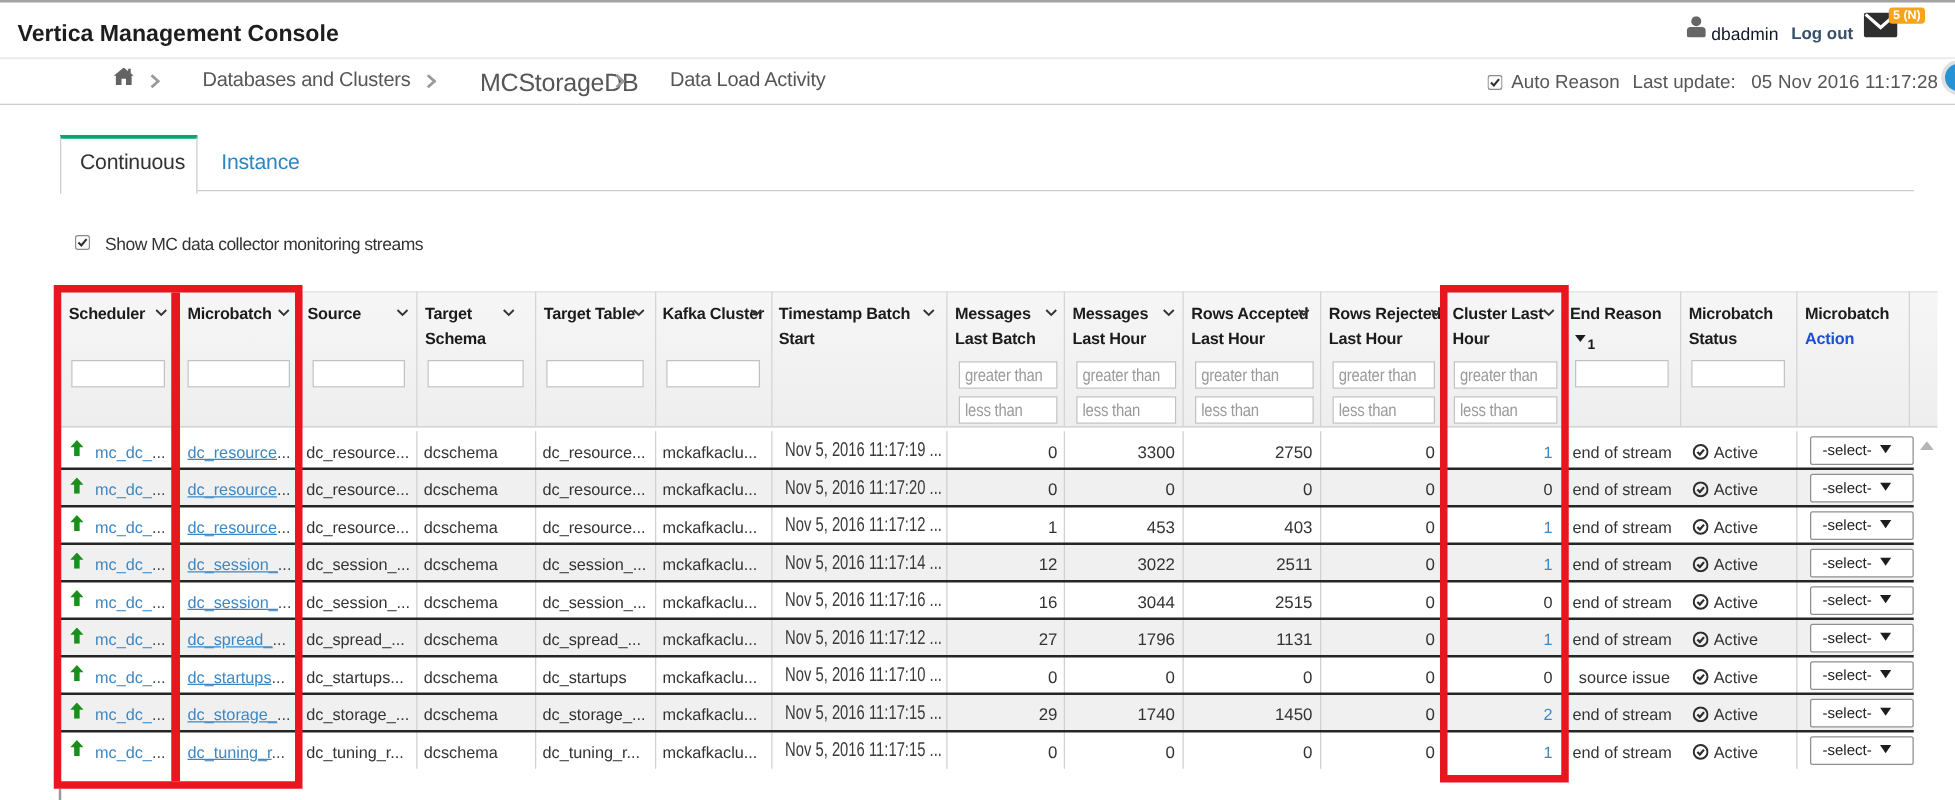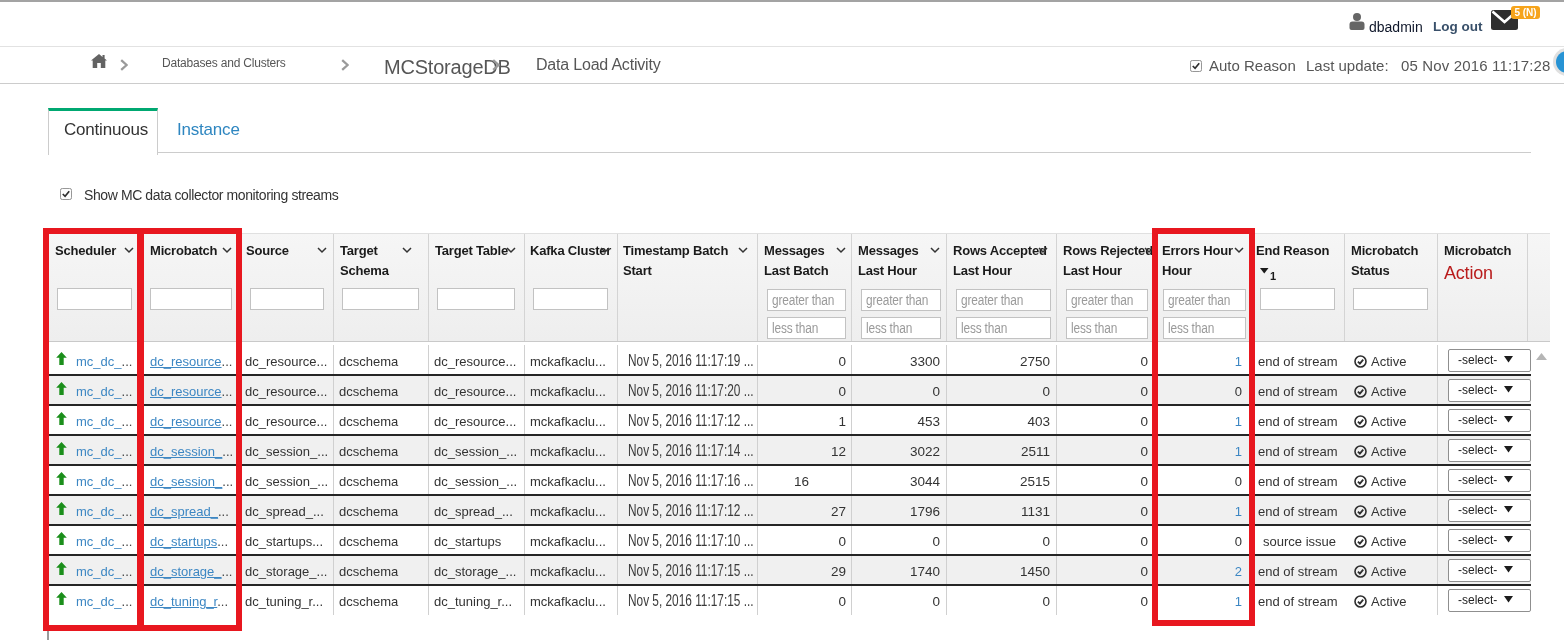--- a/index.html
+++ b/index.html
@@ -1,34 +1,35 @@
 <!DOCTYPE html>
 <html><head><meta charset="utf-8"><style>html,body{margin:0;padding:0;background:#fff}*{box-sizing:content-box}body{font-family:"Liberation Sans",sans-serif;}#wrap{position:relative;width:1564px;height:640px;overflow:hidden;background:#fff}</style></head><body>
 <div id="wrap">
     <div style="position:absolute;left:0;top:0;width:1564px;height:2px;background:#a3a3a3"></div>
+    <div style="position:absolute;left:14px;top:16px;font-size:18.5px;font-weight:bold;color:#1d1d1d">Vertica Management Console</div>
     <div style="position:absolute;left:0;top:46px;width:1564px;height:1px;background:#e2e2e2"></div>
     <svg style="position:absolute;left:1349px;top:13px" width="16" height="17" viewBox="0 0 16 17">
       <circle cx="8" cy="4" r="4" fill="#666"></circle>
       <path d="M3.5 8.5 L12.5 8.5 Q15.5 8.5 15.5 11.5 L15.5 15 Q15.5 17 13.5 17 L2.5 17 Q0.5 17 0.5 15 L0.5 11.5 Q0.5 8.5 3.5 8.5 Z" fill="#666"></path>
     </svg>
     <div style="position:absolute;left:1369px;top:19px;font-size:14px;color:#0f172a">dbadmin</div>
     <div style="position:absolute;left:1433px;top:19px;font-size:13.5px;font-weight:bold;color:#39506a">Log out</div>
     <svg style="position:absolute;left:1491px;top:10px" width="27" height="20" viewBox="0 0 27 20">
       <rect x="0" y="0" width="27" height="20" rx="2.5" fill="#2e2e2e"></rect>
       <path d="M1.5 1.5 L13.5 12 L25.5 1.5" fill="none" stroke="#fff" stroke-width="2.6"></path>
     </svg>
     <div style="position:absolute;left:1511px;top:6px;width:29px;height:13px;background:#f6a41c;border-radius:3px;color:#fff;font-size:10px;font-weight:bold;text-align:center;line-height:13px">5 (N)</div>
     <div style="position:absolute;left:0;top:83px;width:1564px;height:1px;background:#cccccc"></div>
     <svg style="position:absolute;left:91px;top:54px" width="16" height="14" viewBox="0 0 16 14">
       <path d="M8 0 L11.5 2.9 L11.5 1 L13.6 1 L13.6 4.6 L16 6.6 L14.3 6.6 L14.3 14 L9.8 14 L9.8 9 L6.2 9 L6.2 14 L1.7 14 L1.7 6.6 L0 6.6 Z" fill="#636363"></path>
     </svg>
     <svg style="position:absolute;left:120px;top:59px" width="8" height="12" viewBox="0 0 8 12">
       <path d="M1.2 1.2 L6.6 6 L1.2 10.8" fill="none" stroke="#9a9a9a" stroke-width="2.3"></path>
     </svg>
-    <div style="position:absolute;left:162px;top:56px;font-size:12px;color:#565656;letter-spacing:-0.2px">Databases and Clusters</div>
+    <div style="position:absolute;left:162px;top:56px;font-size:16px;color:#565656;letter-spacing:-0.2px">Databases and Clusters</div>
     <svg style="position:absolute;left:341px;top:59px" width="8" height="12" viewBox="0 0 8 12">
       <path d="M1.2 1.2 L6.6 6 L1.2 10.8" fill="none" stroke="#9a9a9a" stroke-width="2.3"></path>
     </svg>
     <div style="position:absolute;left:384px;top:56px;font-size:20px;color:#565656;letter-spacing:-0.2px">MCStorageDB</div>
     <svg style="position:absolute;left:492px;top:59px" width="8" height="12" viewBox="0 0 8 12">
       <path d="M1.2 1.2 L6.6 6 L1.2 10.8" fill="none" stroke="#9a9a9a" stroke-width="2.3"></path>
     </svg>
     <div style="position:absolute;left:536px;top:56px;font-size:16px;color:#565656;letter-spacing:-0.2px">Data Load Activity</div>
     <svg style="position:absolute;left:1190px;top:60px" width="12" height="12" viewBox="0 0 13 13">
       <rect x="0.5" y="0.5" width="12" height="12" rx="2" fill="#fdfdfd" stroke="#8a8a8a"></rect>
@@ -119,38 +120,38 @@
     </svg>
     <div style="position:absolute;left:956px;top:289px;width:89px;background:#fff;border:1px solid #c2c2c2;height:20px;color:#9a9a9a;line-height:20px;padding-left:4px;overflow:hidden;white-space:nowrap"><span style="display:inline-block;font-size:14px;transform:scaleX(0.85);transform-origin:0 0;letter-spacing:-0.2px">greater than</span></div>
     <div style="position:absolute;left:956px;top:317px;width:89px;background:#fff;border:1px solid #c2c2c2;height:20px;color:#9a9a9a;line-height:20px;padding-left:4px;overflow:hidden;white-space:nowrap"><span style="display:inline-block;font-size:14px;transform:scaleX(0.85);transform-origin:0 0;letter-spacing:-0.2px">less than</span></div>
     <div style="position:absolute;left:1063px;top:243px;font-size:13px;font-weight:bold;color:#1b1b1b;letter-spacing:-0.2px;white-space:nowrap">Rows Rejected</div>
     <div style="position:absolute;left:1063px;top:263px;font-size:13px;font-weight:bold;color:#1b1b1b;letter-spacing:-0.2px;white-space:nowrap">Last Hour</div>
     <svg style="position:absolute;left:1144px;top:247px" width="10" height="7" viewBox="0 0 10 7">
       <path d="M1 1 L5.0 5 L9 1" fill="none" stroke="#333" stroke-width="1.5"></path>
     </svg>
     <div style="position:absolute;left:1066px;top:289px;width:76px;background:#fff;border:1px solid #c2c2c2;height:20px;color:#9a9a9a;line-height:20px;padding-left:4px;overflow:hidden;white-space:nowrap"><span style="display:inline-block;font-size:14px;transform:scaleX(0.85);transform-origin:0 0;letter-spacing:-0.2px">greater than</span></div>
     <div style="position:absolute;left:1066px;top:317px;width:76px;background:#fff;border:1px solid #c2c2c2;height:20px;color:#9a9a9a;line-height:20px;padding-left:4px;overflow:hidden;white-space:nowrap"><span style="display:inline-block;font-size:14px;transform:scaleX(0.85);transform-origin:0 0;letter-spacing:-0.2px">less than</span></div>
-    <div style="position:absolute;left:1162px;top:243px;font-size:13px;font-weight:bold;color:#1b1b1b;letter-spacing:-0.2px;white-space:nowrap">Errors Hour</div>
+    <div style="position:absolute;left:1162px;top:243px;font-size:13px;font-weight:bold;color:#1b1b1b;letter-spacing:-0.2px;white-space:nowrap">Cluster Last</div>
     <div style="position:absolute;left:1162px;top:263px;font-size:13px;font-weight:bold;color:#1b1b1b;letter-spacing:-0.2px;white-space:nowrap">Hour</div>
     <svg style="position:absolute;left:1234px;top:247px" width="10" height="7" viewBox="0 0 10 7">
       <path d="M1 1 L5.0 5 L9 1" fill="none" stroke="#333" stroke-width="1.5"></path>
     </svg>
     <div style="position:absolute;left:1163px;top:289px;width:77px;background:#fff;border:1px solid #c2c2c2;height:20px;color:#9a9a9a;line-height:20px;padding-left:4px;overflow:hidden;white-space:nowrap"><span style="display:inline-block;font-size:14px;transform:scaleX(0.85);transform-origin:0 0;letter-spacing:-0.2px">greater than</span></div>
     <div style="position:absolute;left:1163px;top:317px;width:77px;background:#fff;border:1px solid #c2c2c2;height:20px;color:#9a9a9a;line-height:20px;padding-left:4px;overflow:hidden;white-space:nowrap"><span style="display:inline-block;font-size:14px;transform:scaleX(0.85);transform-origin:0 0;letter-spacing:-0.2px">less than</span></div>
     <div style="position:absolute;left:1256px;top:243px;font-size:13px;font-weight:bold;color:#1b1b1b;letter-spacing:-0.2px;white-space:nowrap">End Reason</div>
     <svg style="position:absolute;left:1260px;top:266px" width="24" height="14" viewBox="0 0 24 14">
       <path d="M0 2 L8.5 2 L4.25 7.5 Z" fill="#1b1b1b"></path>
       <text x="10" y="13.5" font-size="11" font-weight="bold" fill="#1b1b1b">1</text>
     </svg>
     <div style="position:absolute;left:1260px;top:288px;width:73px;background:#fff;border:1px solid #c2c2c2;height:20px"></div>
     <div style="position:absolute;left:1351px;top:243px;font-size:13px;font-weight:bold;color:#1b1b1b;letter-spacing:-0.2px;white-space:nowrap">Microbatch</div>
     <div style="position:absolute;left:1351px;top:263px;font-size:13px;font-weight:bold;color:#1b1b1b;letter-spacing:-0.2px;white-space:nowrap">Status</div>
     <div style="position:absolute;left:1353px;top:288px;width:73px;background:#fff;border:1px solid #c2c2c2;height:20px"></div>
     <div style="position:absolute;left:1444px;top:243px;font-size:13px;font-weight:bold;color:#1b1b1b;letter-spacing:-0.2px;white-space:nowrap">Microbatch</div>
-    <div style="position:absolute;left:1444px;top:263px;font-size:18px;font-weight:normal;color:#b91c1c;letter-spacing:-0.2px;white-space:nowrap">Action</div>
+    <div style="position:absolute;left:1444px;top:263px;font-size:13px;font-weight:bold;color:#1d4ed8;letter-spacing:-0.2px;white-space:nowrap">Action</div>
     <svg style="position:absolute;left:738px;top:247px" width="10" height="7" viewBox="0 0 10 7">
       <path d="M1 1 L5.0 5 L9 1" fill="none" stroke="#333" stroke-width="1.5"></path>
     </svg>
     <div style="position:absolute;left:48px;top:345px;width:1483px;height:30px;background:#ffffff"></div>
     <div style="position:absolute;left:48px;top:375px;width:1483px;height:30px;background:#f0f0f0"></div>
     <div style="position:absolute;left:48px;top:405px;width:1483px;height:30px;background:#ffffff"></div>
     <div style="position:absolute;left:48px;top:435px;width:1483px;height:30px;background:#f0f0f0"></div>
     <div style="position:absolute;left:48px;top:465px;width:1483px;height:30px;background:#ffffff"></div>
     <div style="position:absolute;left:48px;top:495px;width:1483px;height:30px;background:#f0f0f0"></div>
     <div style="position:absolute;left:48px;top:525px;width:1483px;height:30px;background:#ffffff"></div>
@@ -277,21 +278,21 @@
     <svg style="position:absolute;left:56px;top:472px" width="11" height="13" viewBox="0 0 11 13">
       <path d="M5.5 0 L10.8 5.8 L7.7 5.8 L7.7 13 L3.3 13 L3.3 5.8 L0.2 5.8 Z" fill="#1b8f1b"></path>
     </svg>
     <div style="position:absolute;left:76px;top:474px;font-size:13px;color:#333;white-space:nowrap;color:#3d87c3">mc_dc_<span style="color:#444">...</span></div>
     <div style="position:absolute;left:150px;top:474px;font-size:13px;color:#333;white-space:nowrap;color:#3d87c3"><span style="text-decoration:underline">dc_session_</span><span style="color:#444">...</span></div>
     <div style="position:absolute;left:245px;top:474px;font-size:13px;color:#333;white-space:nowrap">dc_session_...</div>
     <div style="position:absolute;left:339px;top:474px;font-size:13px;color:#333;white-space:nowrap">dcschema</div>
     <div style="position:absolute;left:434px;top:474px;font-size:13px;color:#333;white-space:nowrap">dc_session_...</div>
     <div style="position:absolute;left:530px;top:474px;font-size:13px;color:#333;white-space:nowrap">mckafkaclu...</div>
     <div style="position:absolute;left:628px;top:472px;font-size:16px;color:#3a3a3a;white-space:nowrap;transform:scaleX(0.74);transform-origin:0 0">Nov 5, 2016 11:17:16 ...</div>
-    <div style="position:absolute;left:757px;top:474px;width:89px;text-align:center;font-size:13px;color:#333;white-space:nowrap;font-size:13.5px">16</div>
+    <div style="position:absolute;left:757px;top:474px;width:89px;text-align:right;font-size:13px;color:#333;white-space:nowrap;font-size:13.5px">16</div>
     <div style="position:absolute;left:851px;top:474px;width:89px;text-align:right;font-size:13px;color:#333;white-space:nowrap;font-size:13.5px">3044</div>
     <div style="position:absolute;left:946px;top:474px;width:104px;text-align:right;font-size:13px;color:#333;white-space:nowrap;font-size:13.5px">2515</div>
     <div style="position:absolute;left:1056px;top:474px;width:92px;text-align:right;font-size:13px;color:#333;white-space:nowrap;font-size:13.5px">0</div>
     <div style="position:absolute;left:1153px;top:474px;width:89px;text-align:right;font-size:13px;color:#333;white-space:nowrap;color:#333">0</div>
     <div style="position:absolute;left:1258px;top:474px;font-size:13px;color:#333;white-space:nowrap">end of stream</div>
     <svg style="position:absolute;left:1354px;top:475px" width="13" height="13" viewBox="0 0 13 13">
       <circle cx="6.5" cy="6.5" r="5.5" fill="none" stroke="#2e2e2e" stroke-width="1.6"></circle>
       <path d="M3.9 6.6 L5.9 8.6 L9.2 4.7" fill="none" stroke="#2e2e2e" stroke-width="1.8"></path>
     </svg>
     <div style="position:absolute;left:1371px;top:474px;font-size:13px;color:#333;white-space:nowrap">Active</div>

